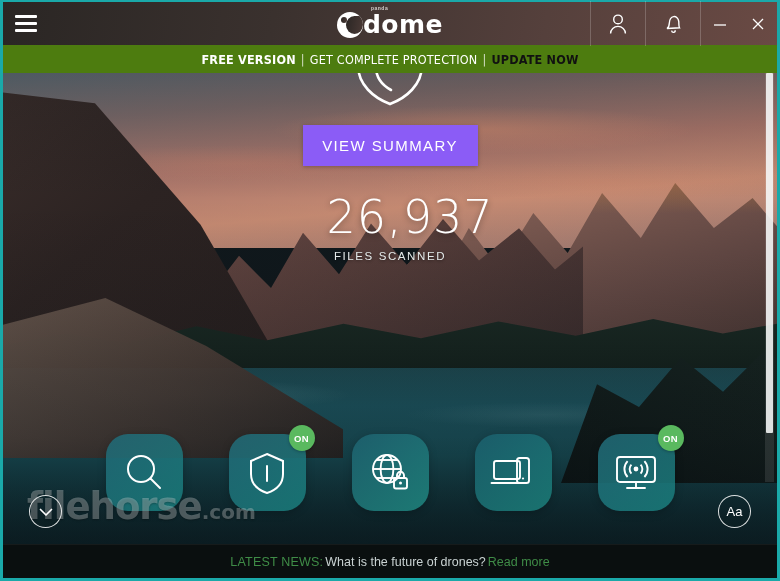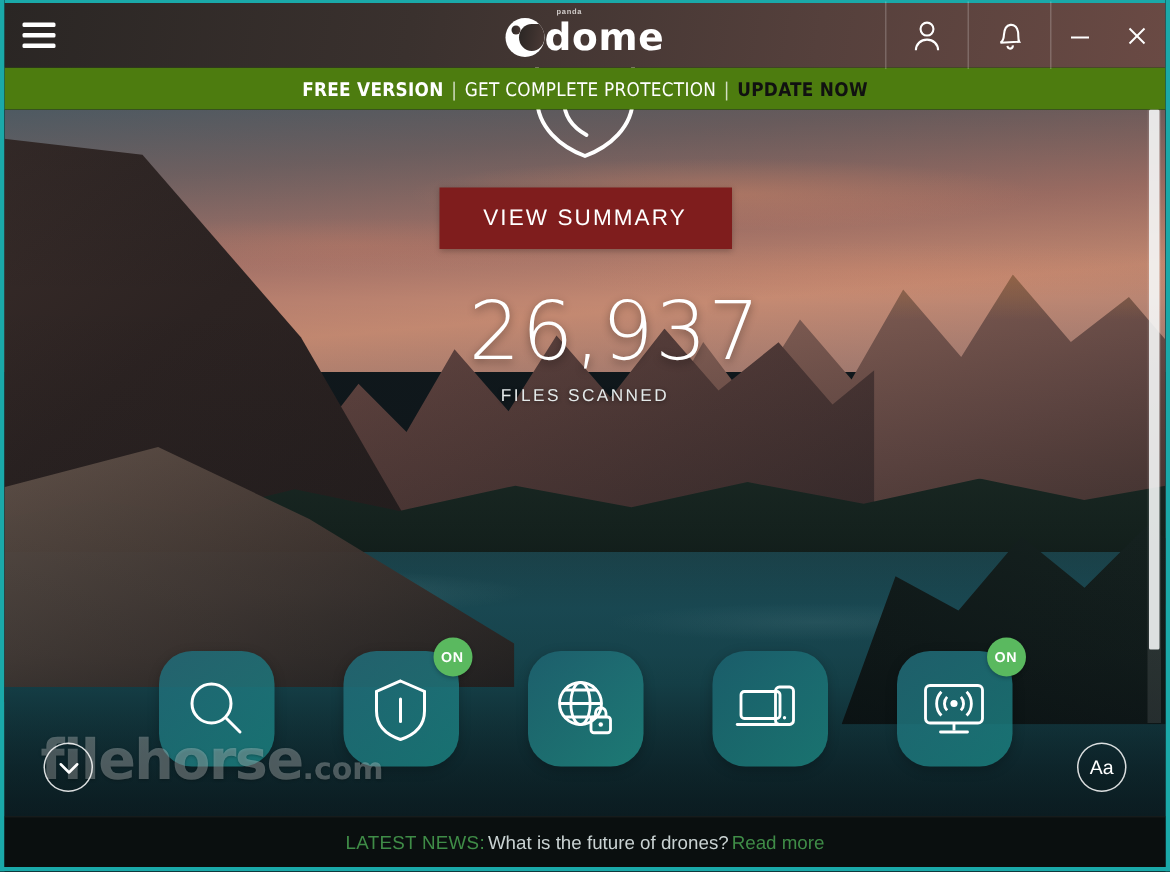--- a/index.html
+++ b/index.html
@@ -153,27 +153,27 @@
     display:flex;flex-direction:column;align-items:center;
     padding-top:23px;box-sizing:border-box;
   }
   .shield-big{width:72px;height:84px;margin-bottom:18px;}
   .status-line{
     font-size:20px;color:#fff;letter-spacing:.2px;margin-bottom:22px;
     text-shadow:0 1px 3px rgba(0,0,0,.45);font-weight:300;
   }
   .status-line b{font-weight:700;}
   .btn-summary{
-    background:#7f1d1d;color:#fff;border:none;
-    width:195px;height:41px;font-size:15px;letter-spacing:1.4px;
+    background:#8b5cf6;color:#fff;border:none;
+    width:175px;height:41px;font-size:15px;letter-spacing:1.4px;
     cursor:pointer;font-family:"Liberation Sans",sans-serif;
     box-shadow:0 1px 4px rgba(0,0,0,.25);
   }
   .scan-count{
-    margin-top:28px;font-size:54px;color:#fff;letter-spacing:1px;
+    margin-top:28px;font-size:46px;color:#fff;letter-spacing:1px;
     font-weight:300;line-height:1;text-shadow:0 2px 6px rgba(0,0,0,.4);
     font-family:"DejaVu Sans",sans-serif;
     margin-left:40px;
   }
   .scan-label{
     margin-top:10px;font-size:11.5px;color:#e4eaea;letter-spacing:1.6px;
     text-shadow:0 1px 3px rgba(0,0,0,.45);
   }
 
   

